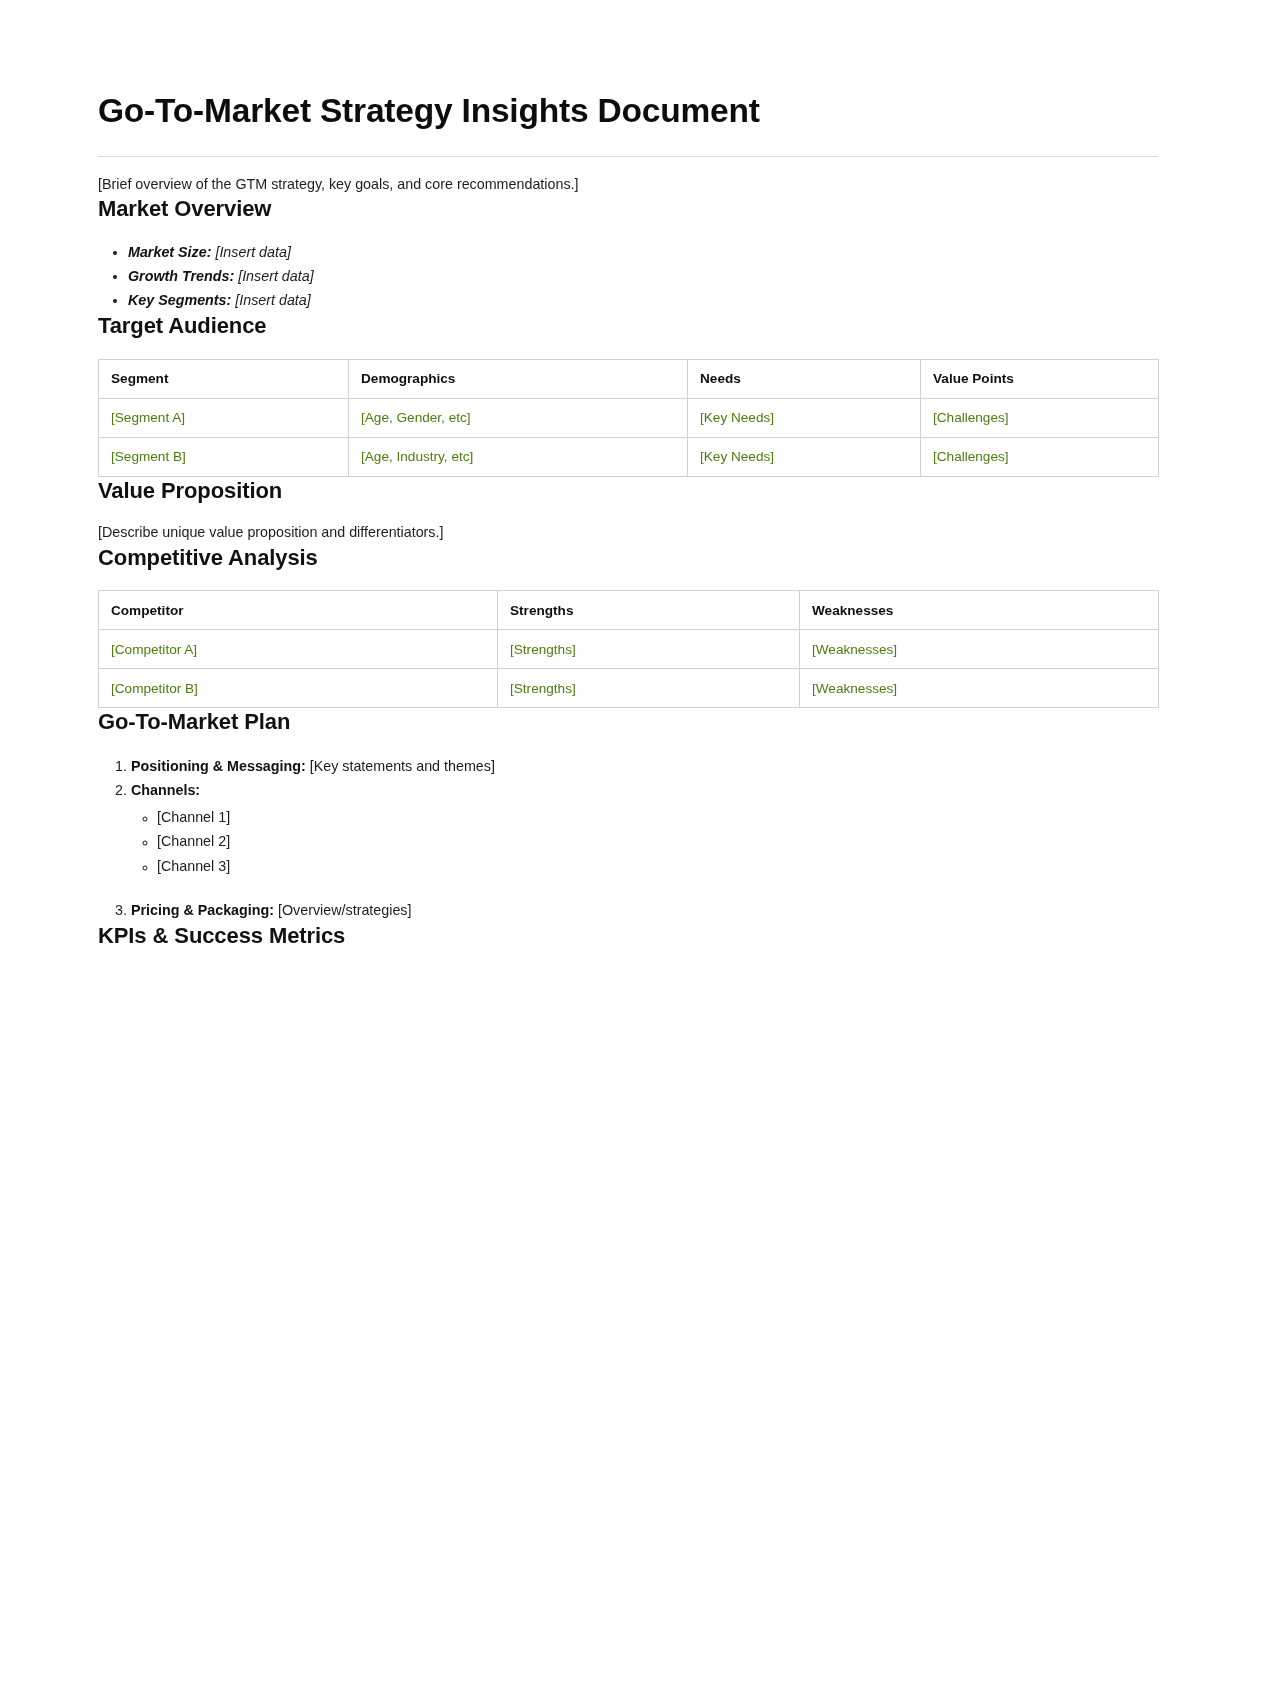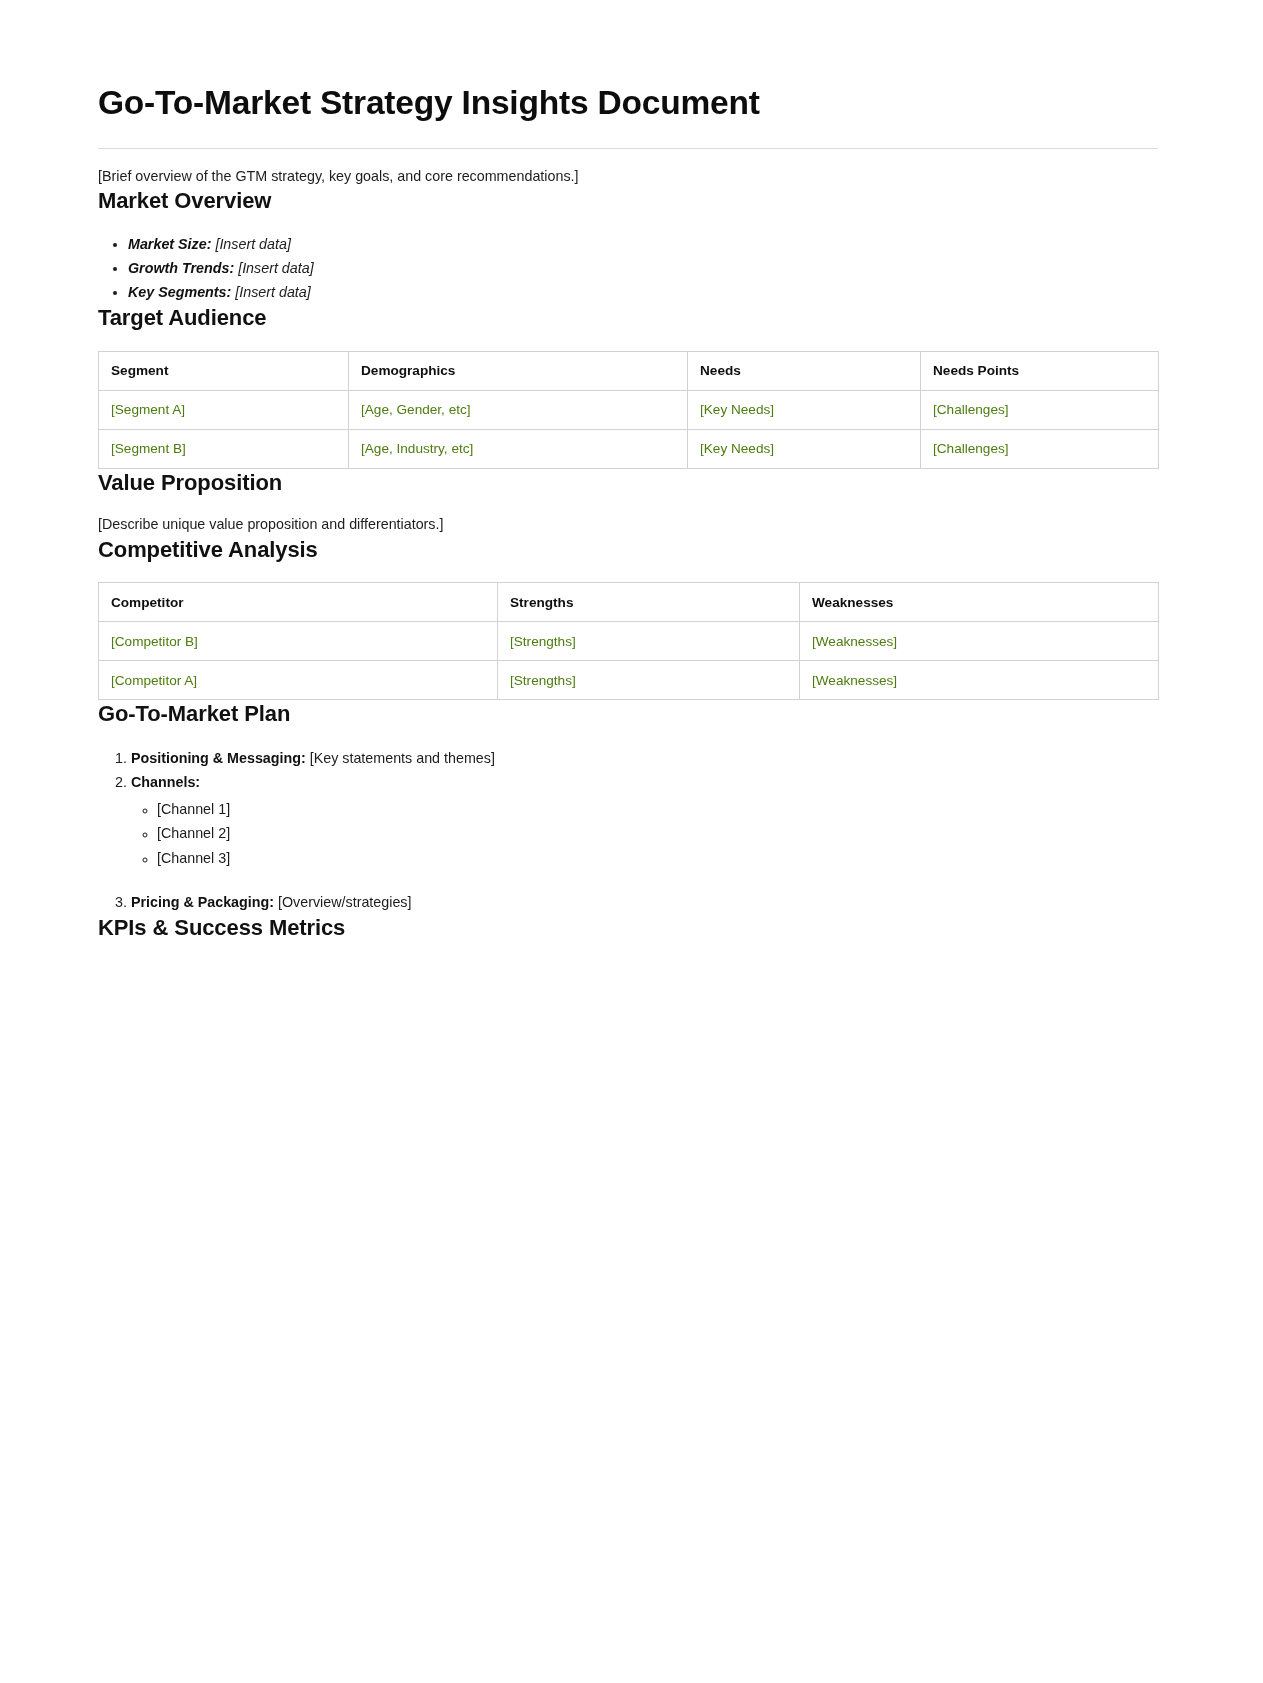--- a/index.html
+++ b/index.html
@@ -19,21 +19,21 @@
     position: relative;
     width: 1263px;
     height: 1683px;
     background: #ffffff;
     box-sizing: border-box;
     padding: 0;
   }
   .content {
     position: absolute;
     left: 98px;
-    top: 0;
+    top: 8px;
     width: 1060px;
   }
 
   
   .doc-title {
     font-size: 33.5px;
     font-weight: bold;
     letter-spacing: -0.2px;
     color: #0d0d0d;
     margin: 0;
@@ -169,21 +169,21 @@
           <col class="c0">
           <col class="c1">
           <col class="c2">
           <col class="c3">
         </colgroup>
       <thead>
         <tr>
           <th>Segment</th>
           <th>Demographics</th>
           <th>Needs</th>
-          <th>Needs Points</th>
+          <th>Value Points</th>
         </tr>
       </thead>
       <tbody>
         <tr>
           <td>[Segment A]</td>
           <td>[Age, Gender, etc]</td>
           <td>[Key Needs]</td>
           <td>[Challenges]</td>
         </tr>
         <tr>
@@ -207,26 +207,26 @@
         </colgroup>
       <thead>
         <tr>
           <th>Competitor</th>
           <th>Strengths</th>
           <th>Weaknesses</th>
         </tr>
       </thead>
       <tbody>
         <tr>
-          <td>[Competitor B]</td>
+          <td>[Competitor A]</td>
           <td>[Strengths]</td>
           <td>[Weaknesses]</td>
         </tr>
         <tr>
-          <td>[Competitor A]</td>
+          <td>[Competitor B]</td>
           <td>[Strengths]</td>
           <td>[Weaknesses]</td>
         </tr>
       </tbody>
     </table>
 
     <h2 class="section-heading h-gtm">Go-To-Market Plan</h2>
     <ol class="plan-list">
       <li>
         <span class="lbl">Positioning &amp; Messaging:</span><span> [Key statements and themes]</span>

